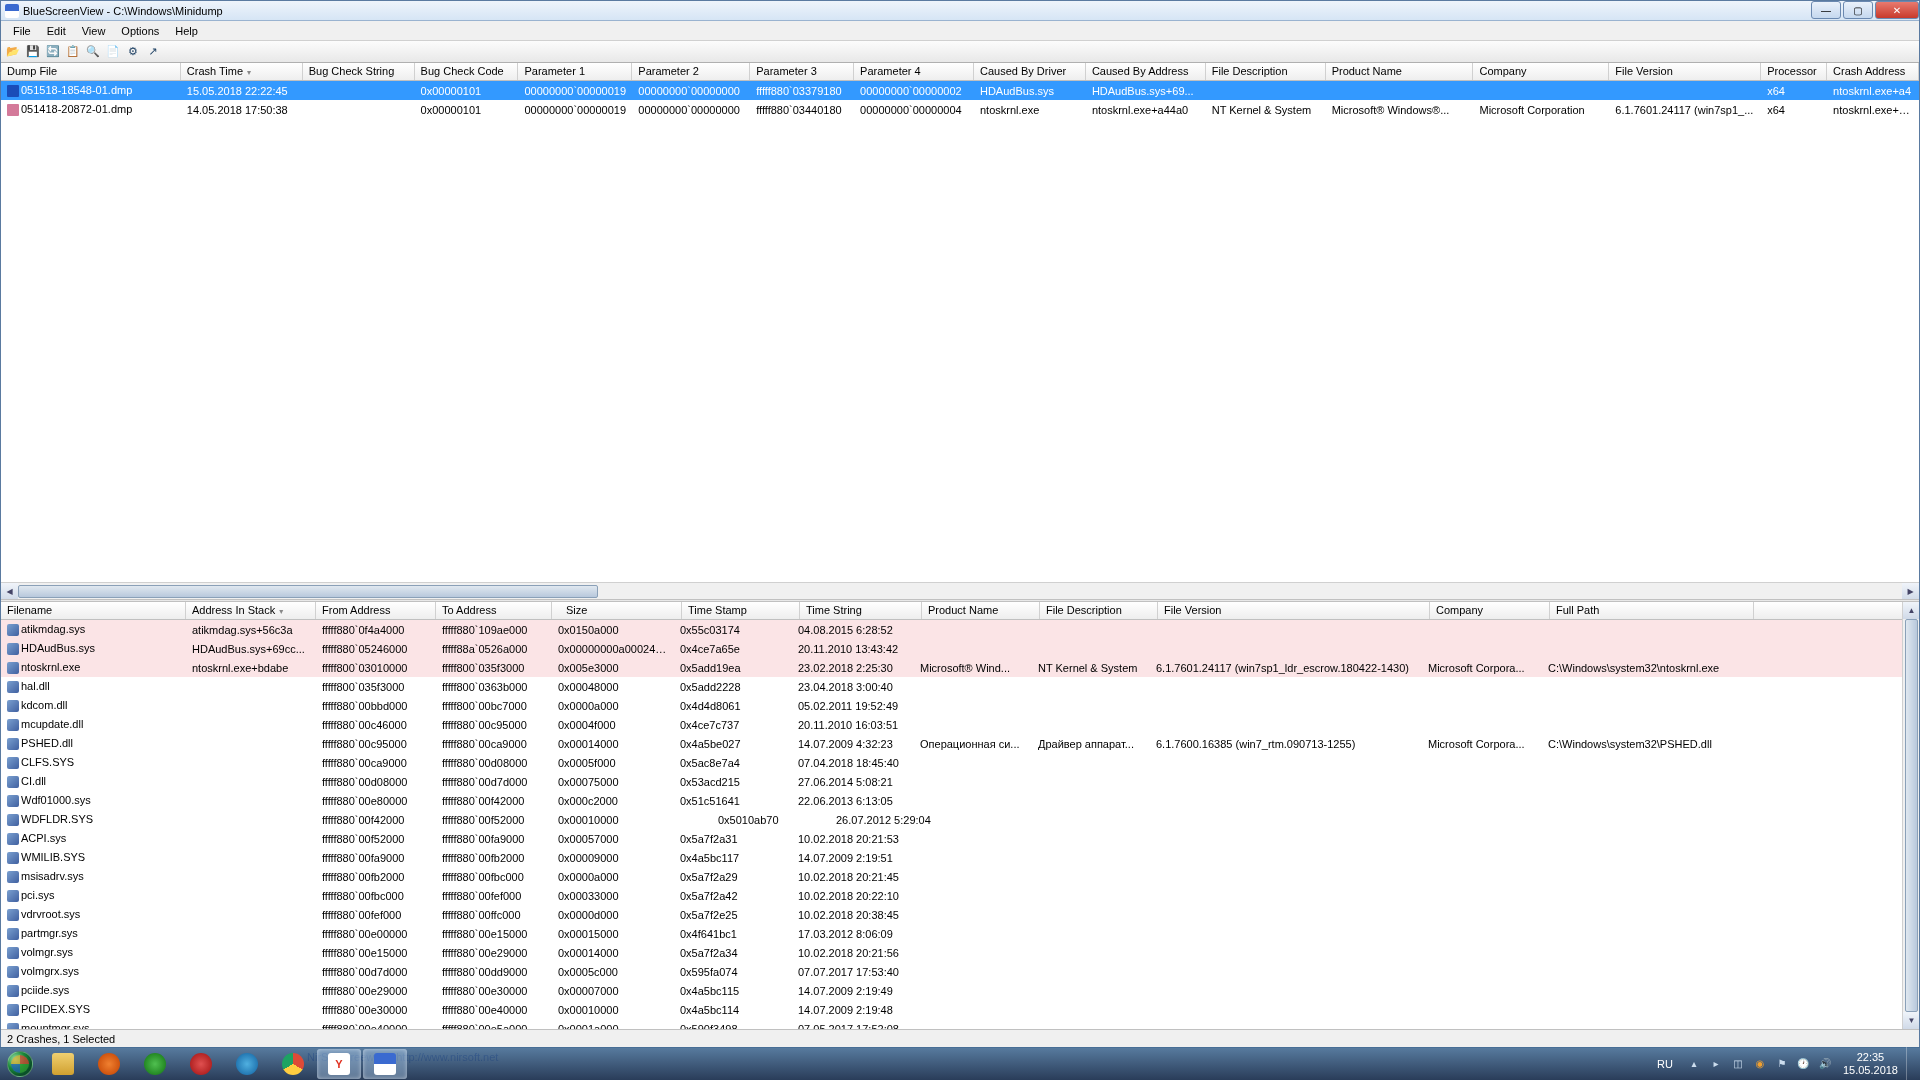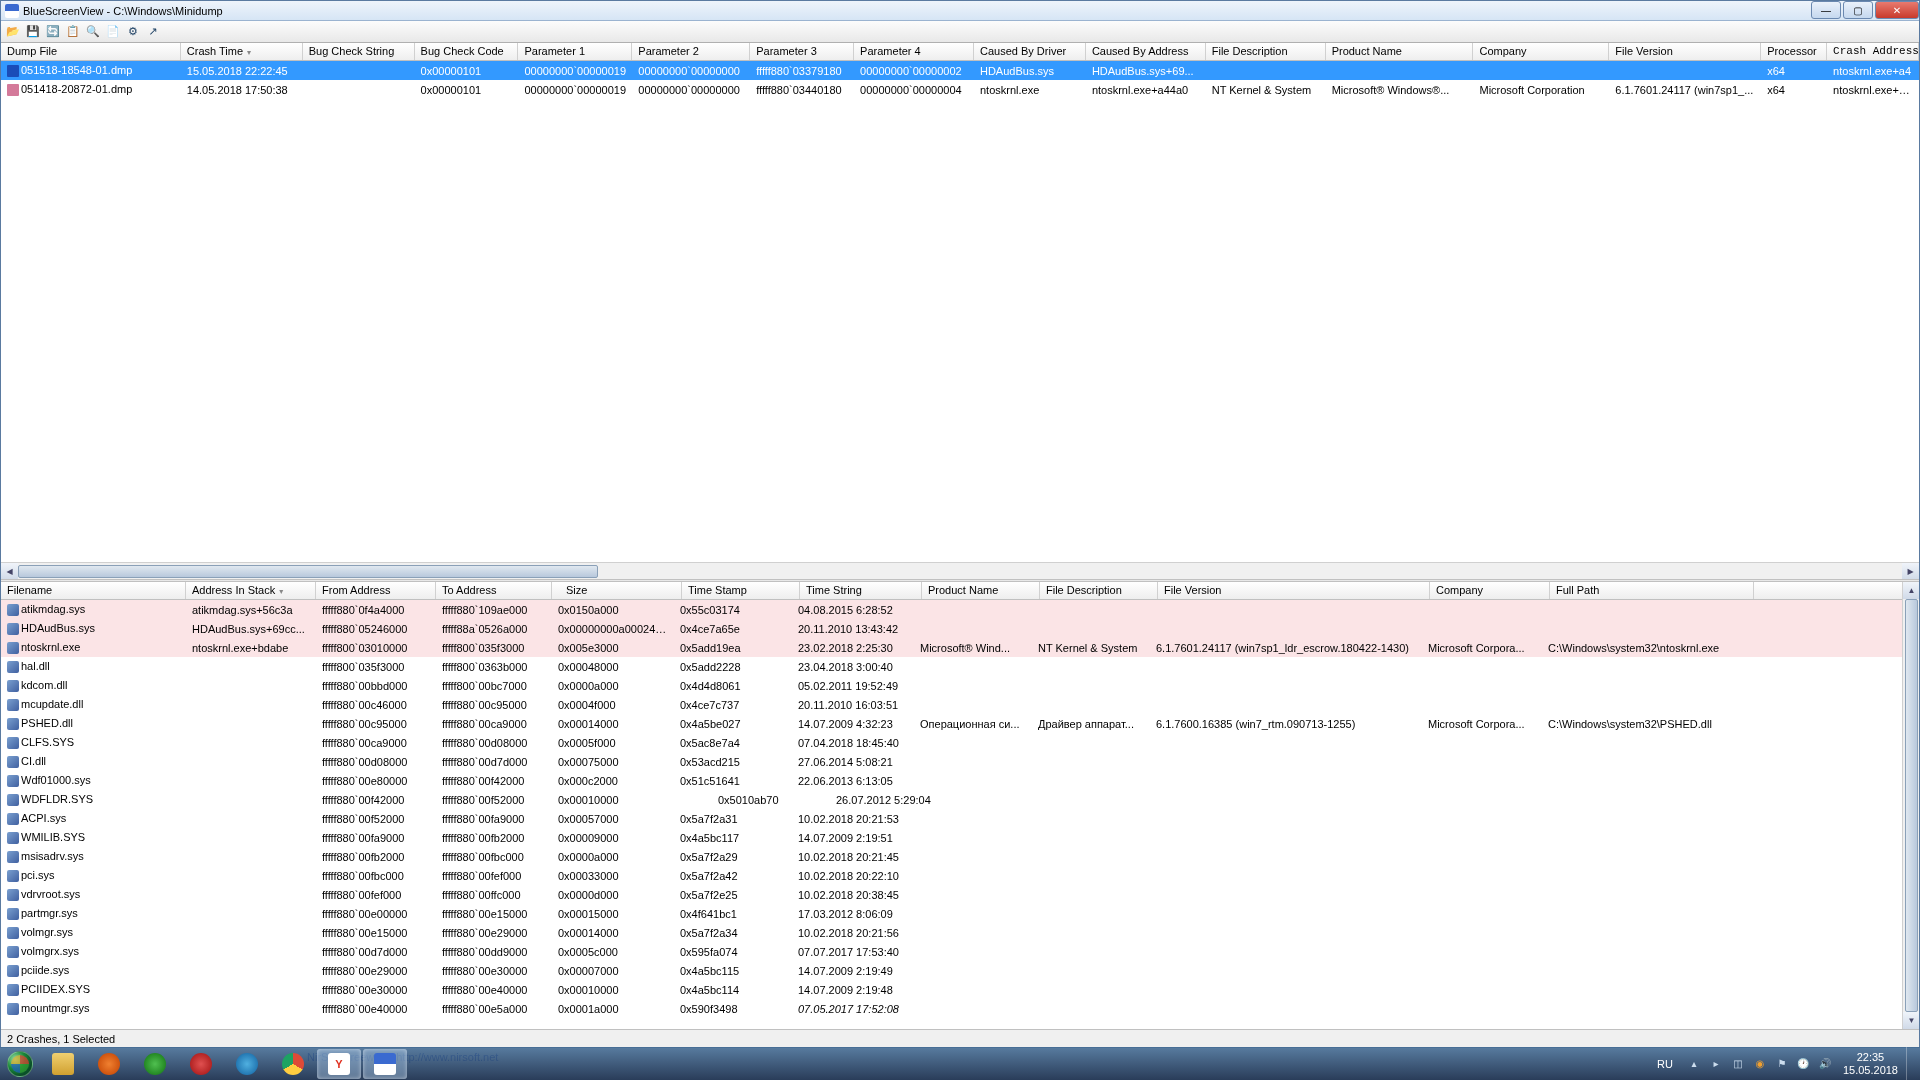--- a/index.html
+++ b/index.html
@@ -60,20 +60,27 @@
   <div class="titlebar">
     <span class="app-icon"></span>
     <span class="title-text">BlueScreenView - C:\Windows\Minidump</span>
     <div class="win-controls">
       <div class="win-btn">—</div>
       <div class="win-btn">▢</div>
       <div class="win-btn close">✕</div>
     </div>
   </div>
 
+  <div class="menubar">
+    <span>File</span>
+    <span>Edit</span>
+    <span>View</span>
+    <span>Options</span>
+    <span>Help</span>
+  </div>
 
   <div class="toolbar">
     <div class="tool-btn">📂</div>
     <div class="tool-btn">💾</div>
     <div class="tool-btn">🔄</div>
     <div class="tool-btn">📋</div>
     <div class="tool-btn">🔍</div>
     <div class="tool-btn">📄</div>
     <div class="tool-btn">⚙</div>
     <div class="tool-btn">↗</div>
@@ -89,21 +96,21 @@
         <div class="col" style="width: 118px;">Parameter 2</div>
         <div class="col" style="width: 104px;">Parameter 3</div>
         <div class="col" style="width: 120px;">Parameter 4</div>
         <div class="col" style="width: 112px;">Caused By Driver</div>
         <div class="col" style="width: 120px;">Caused By Address</div>
         <div class="col" style="width: 120px;">File Description</div>
         <div class="col" style="width: 148px;">Product Name</div>
         <div class="col" style="width: 136px;">Company</div>
         <div class="col" style="width: 152px;">File Version</div>
         <div class="col" style="width: 66px;">Processor</div>
-        <div class="col" style="width: 92px; font-family: Liberation Mono, monospace;">Crash Address</div>
+        <div class="col" style="width: 92px;">Crash Address</div>
       </div>
     <div class="top-rows" id="top-rows">
         <div class="row selected">
           <div class="cell" style="width: 180px;"><span class="file-ico blue"></span>051518-18548-01.dmp</div>
           <div class="cell" style="width: 122px;">15.05.2018 22:22:45</div>
           <div class="cell" style="width: 112px;"></div>
           <div class="cell" style="width: 104px;">0x00000101</div>
           <div class="cell" style="width: 114px;">00000000`00000019</div>
           <div class="cell" style="width: 118px;">00000000`00000000</div>
           <div class="cell" style="width: 104px;">fffff880`03379180</div>
@@ -457,21 +464,21 @@
           <div class="cell" style="width: 120px;"></div>
           <div class="cell" style="width: 204px;"></div>
         </div>
         <div class="row">
           <div class="cell" style="width: 185px;"><span class="file-ico sys"></span>mountmgr.sys</div>
           <div class="cell" style="width: 130px;"></div>
           <div class="cell" style="width: 120px;">fffff880`00e40000</div>
           <div class="cell" style="width: 116px;">fffff880`00e5a000</div>
           <div class="cell" style="width: 122px;">0x0001a000</div>
           <div class="cell" style="width: 118px;">0x590f3498</div>
-          <div class="cell" style="width: 122px; font-style: italic;">07.05.2017 17:52:08</div>
+          <div class="cell" style="width: 122px;">07.05.2017 17:52:08</div>
           <div class="cell" style="width: 118px;"></div>
           <div class="cell" style="width: 118px;"></div>
           <div class="cell" style="width: 272px;"></div>
           <div class="cell" style="width: 120px;"></div>
           <div class="cell" style="width: 204px;"></div>
         </div>
       </div>
     <div class="vscroll">
       <div class="varrow" style="position:absolute;top:0;">▲</div>
       <div class="vthumb"></div>

